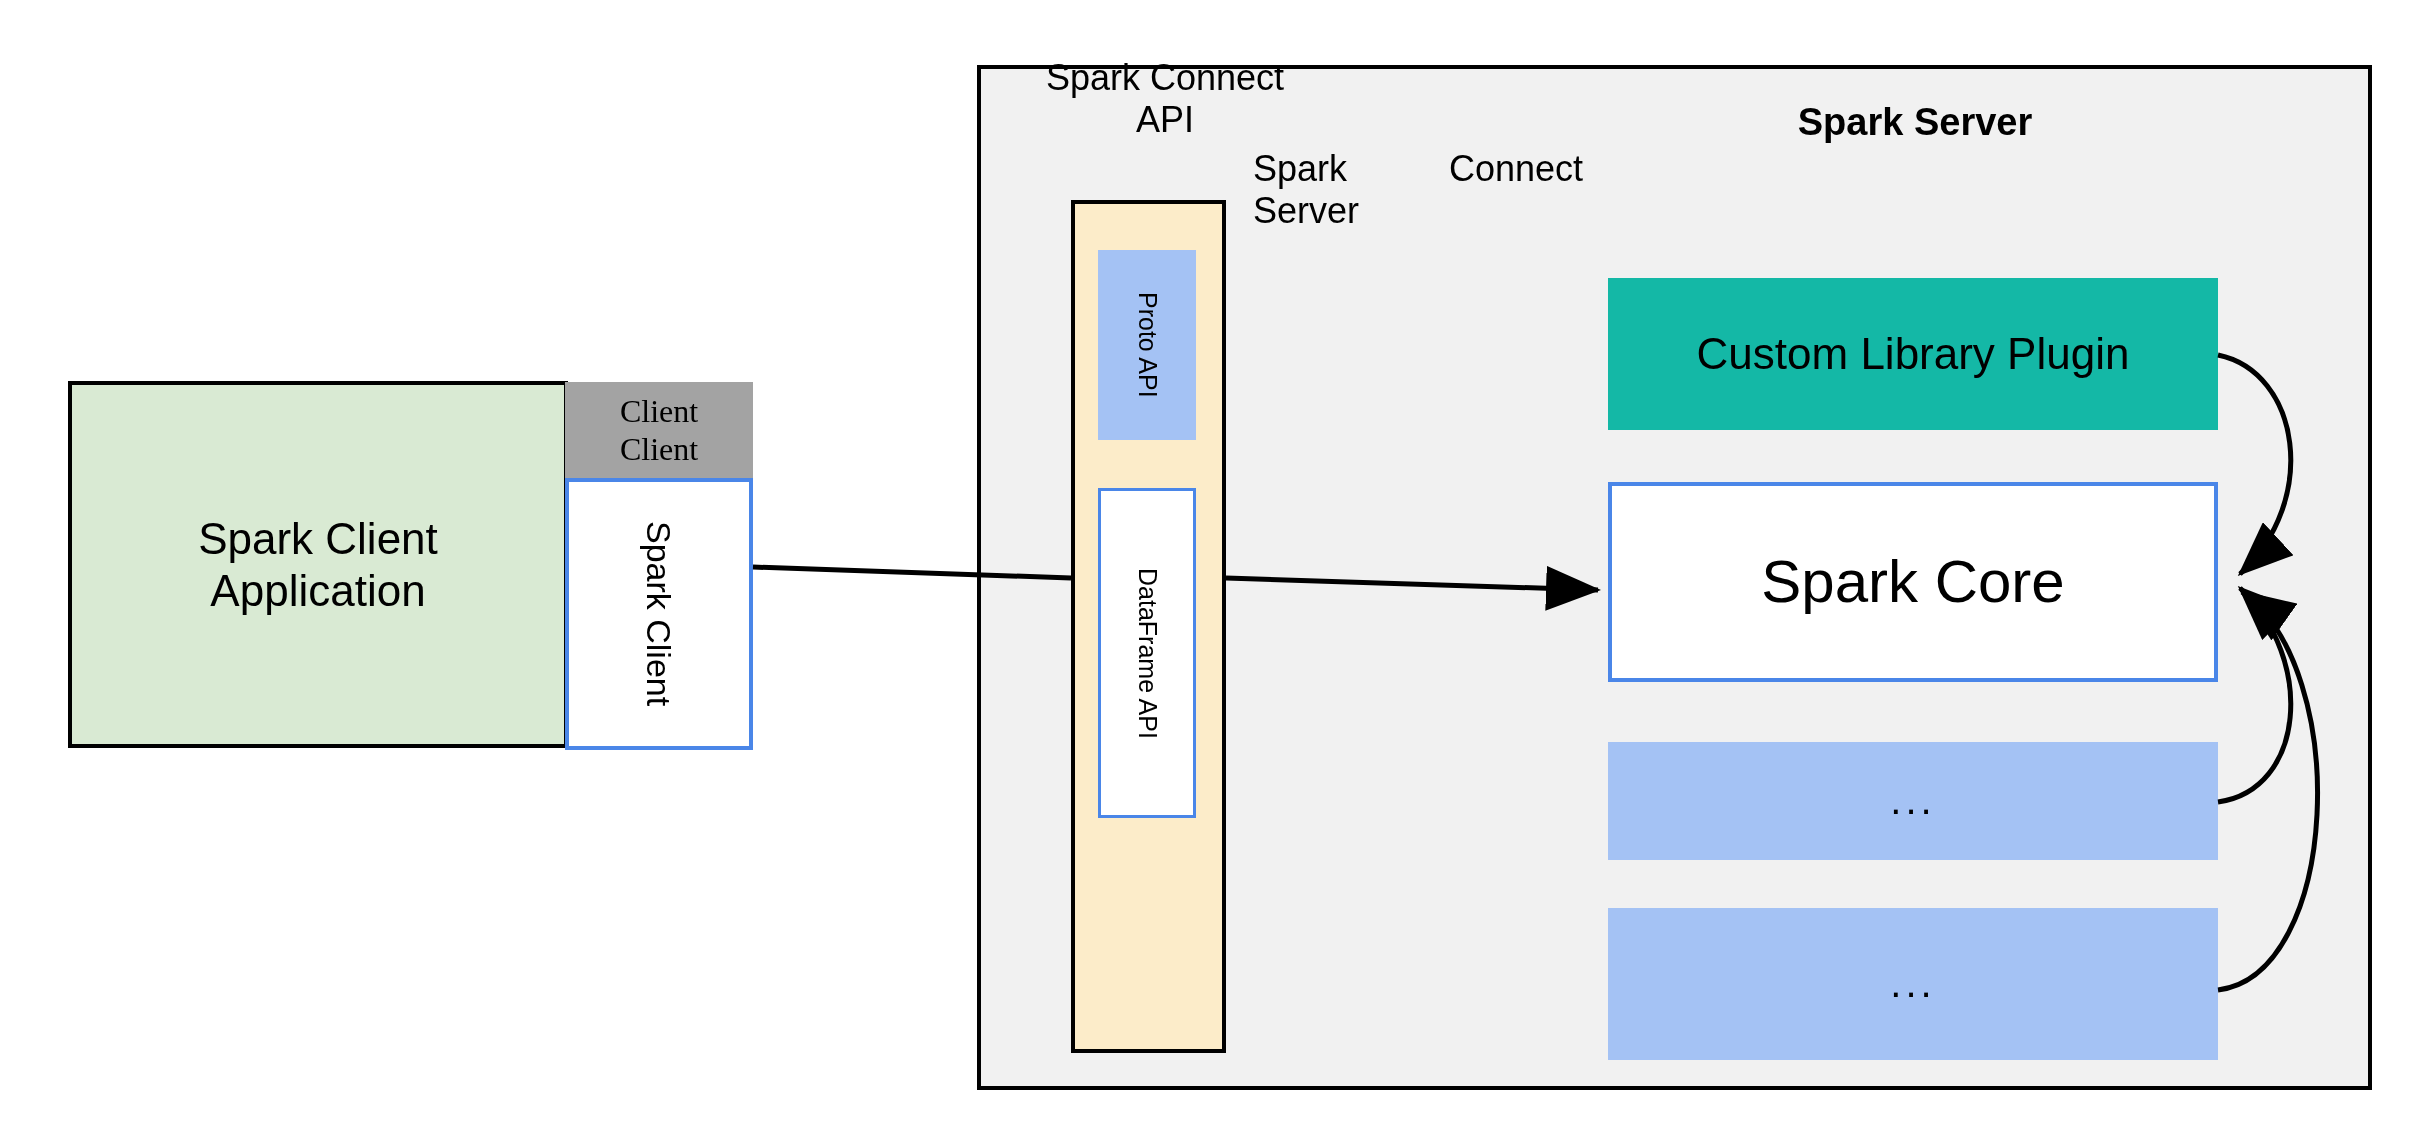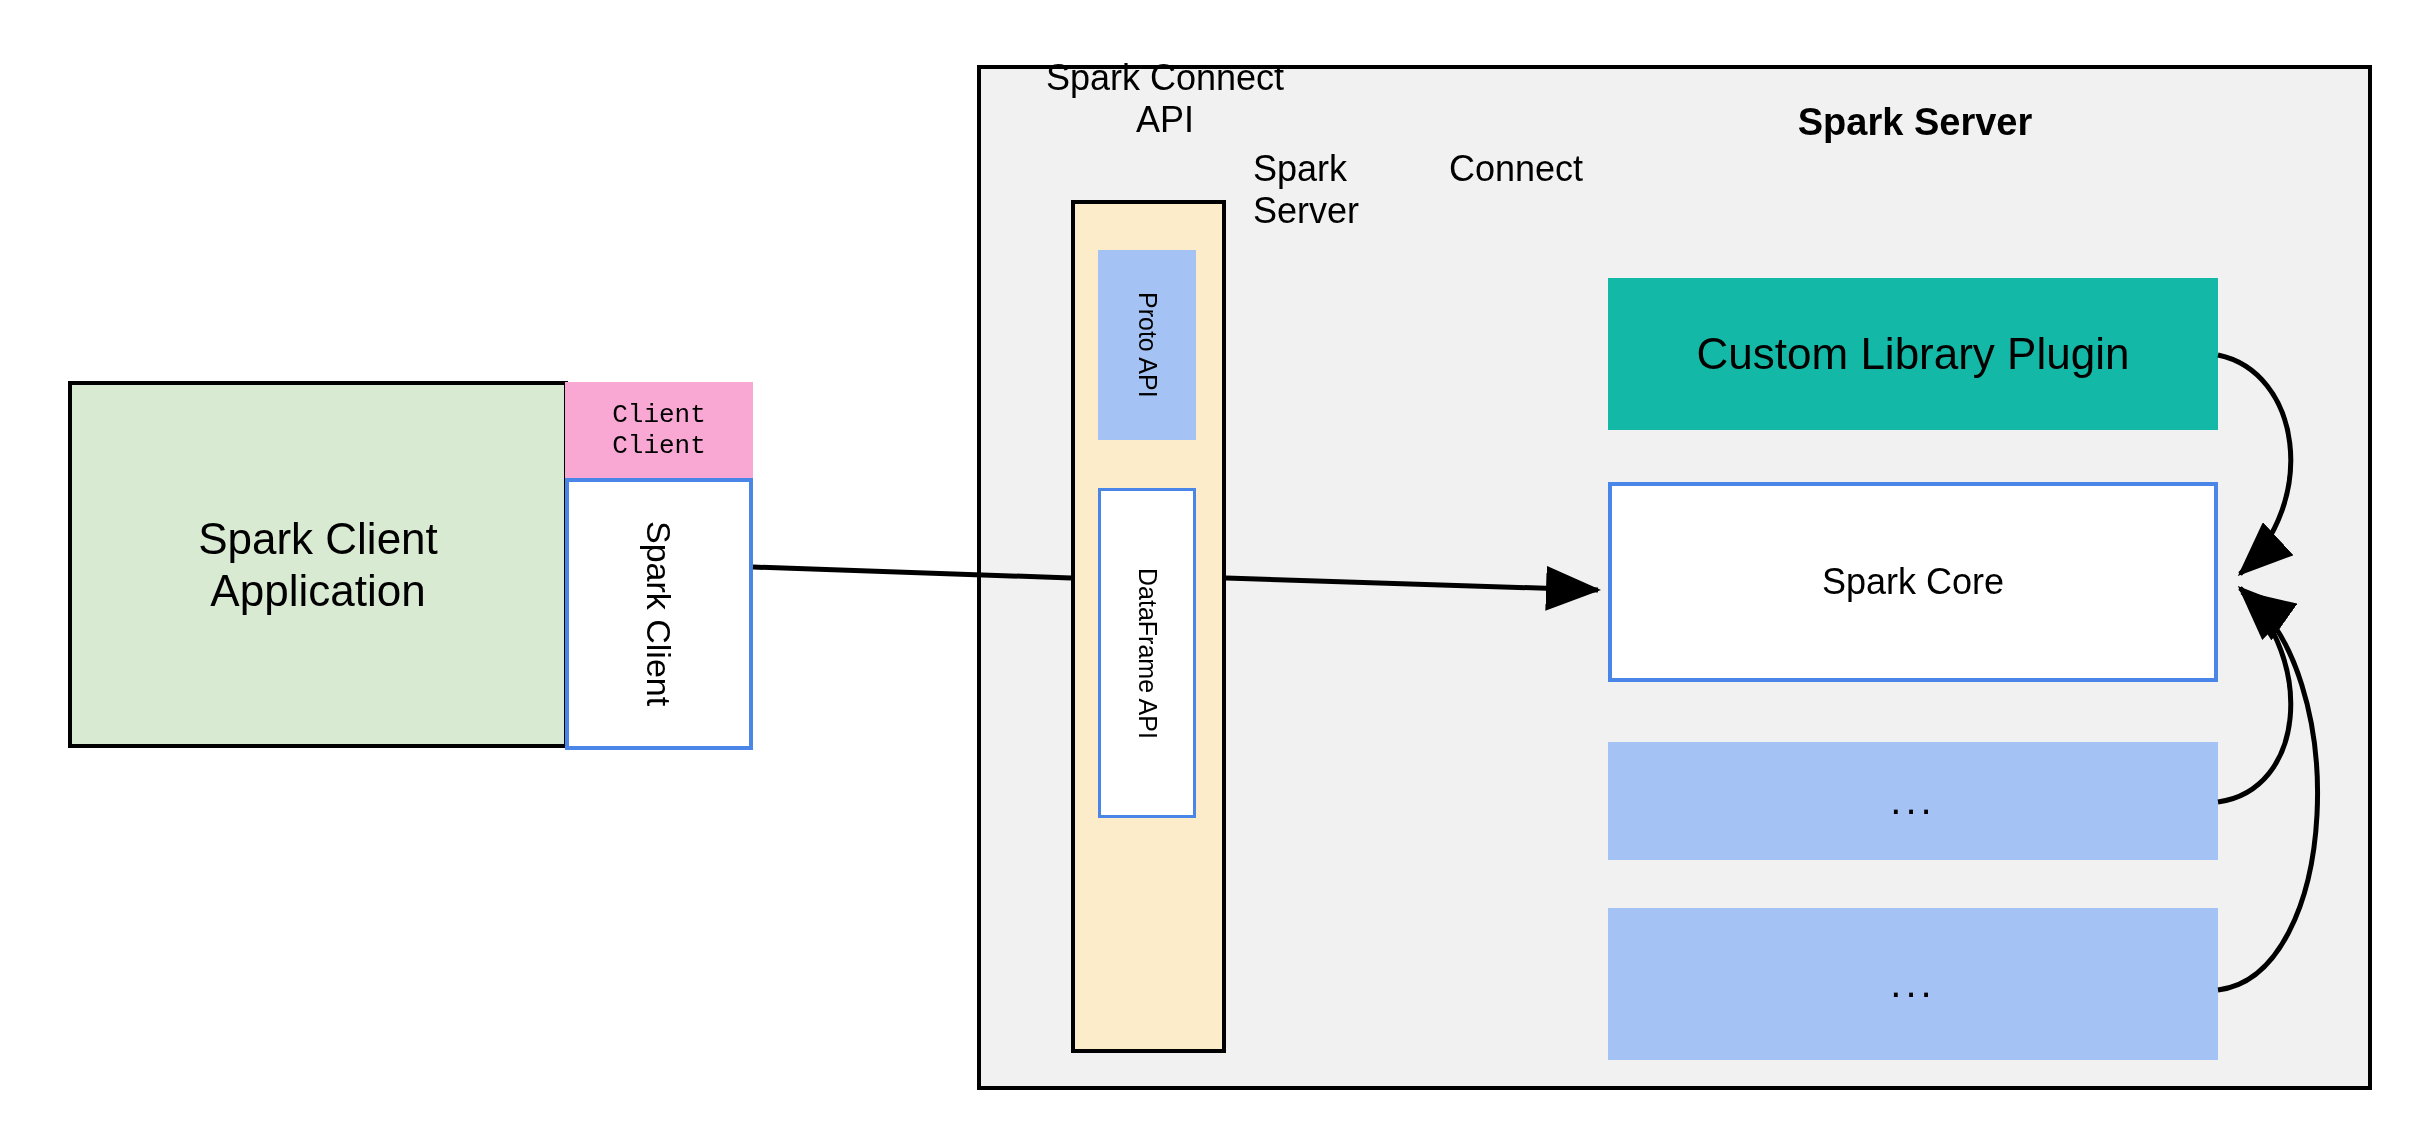--- a/index.html
+++ b/index.html
@@ -42,24 +42,24 @@
     border: 4px solid #000000;
     font-size: 44px;
   }
   #client-app .label { padding: 0 14px; }
 
   #client-package {
     left: 565px;
     top: 382px;
     width: 188px;
     height: 97px;
-    background: #f9a8d4;
-    border: none;
-    font-size: 26px;
-    font-family: Liberation Mono, monospace;
+    background: #a3a3a3;
+    border: none;
+    font-size: 32px;
+    font-family: Liberation Serif, serif;
   }
 
   #spark-client {
     left: 565px;
     top: 478px;
     width: 188px;
     height: 272px;
     background: #ffffff;
     border: 4px solid #4a86e8;
     font-size: 34px;
@@ -155,21 +155,21 @@
     height: 152px;
     background: #14b8a6;
     border: none;
     font-size: 44px;
   }
   #spark-core {
     top: 482px;
     height: 200px;
     background: #ffffff;
     border: 4px solid #4a86e8;
-    font-size: 36px;
+    font-size: 60px;
   }
   #ellipsis-1 {
     top: 742px;
     height: 118px;
     background: #a4c2f4;
     border: none;
     font-size: 40px;
   }
   #ellipsis-2 {
     top: 908px;

